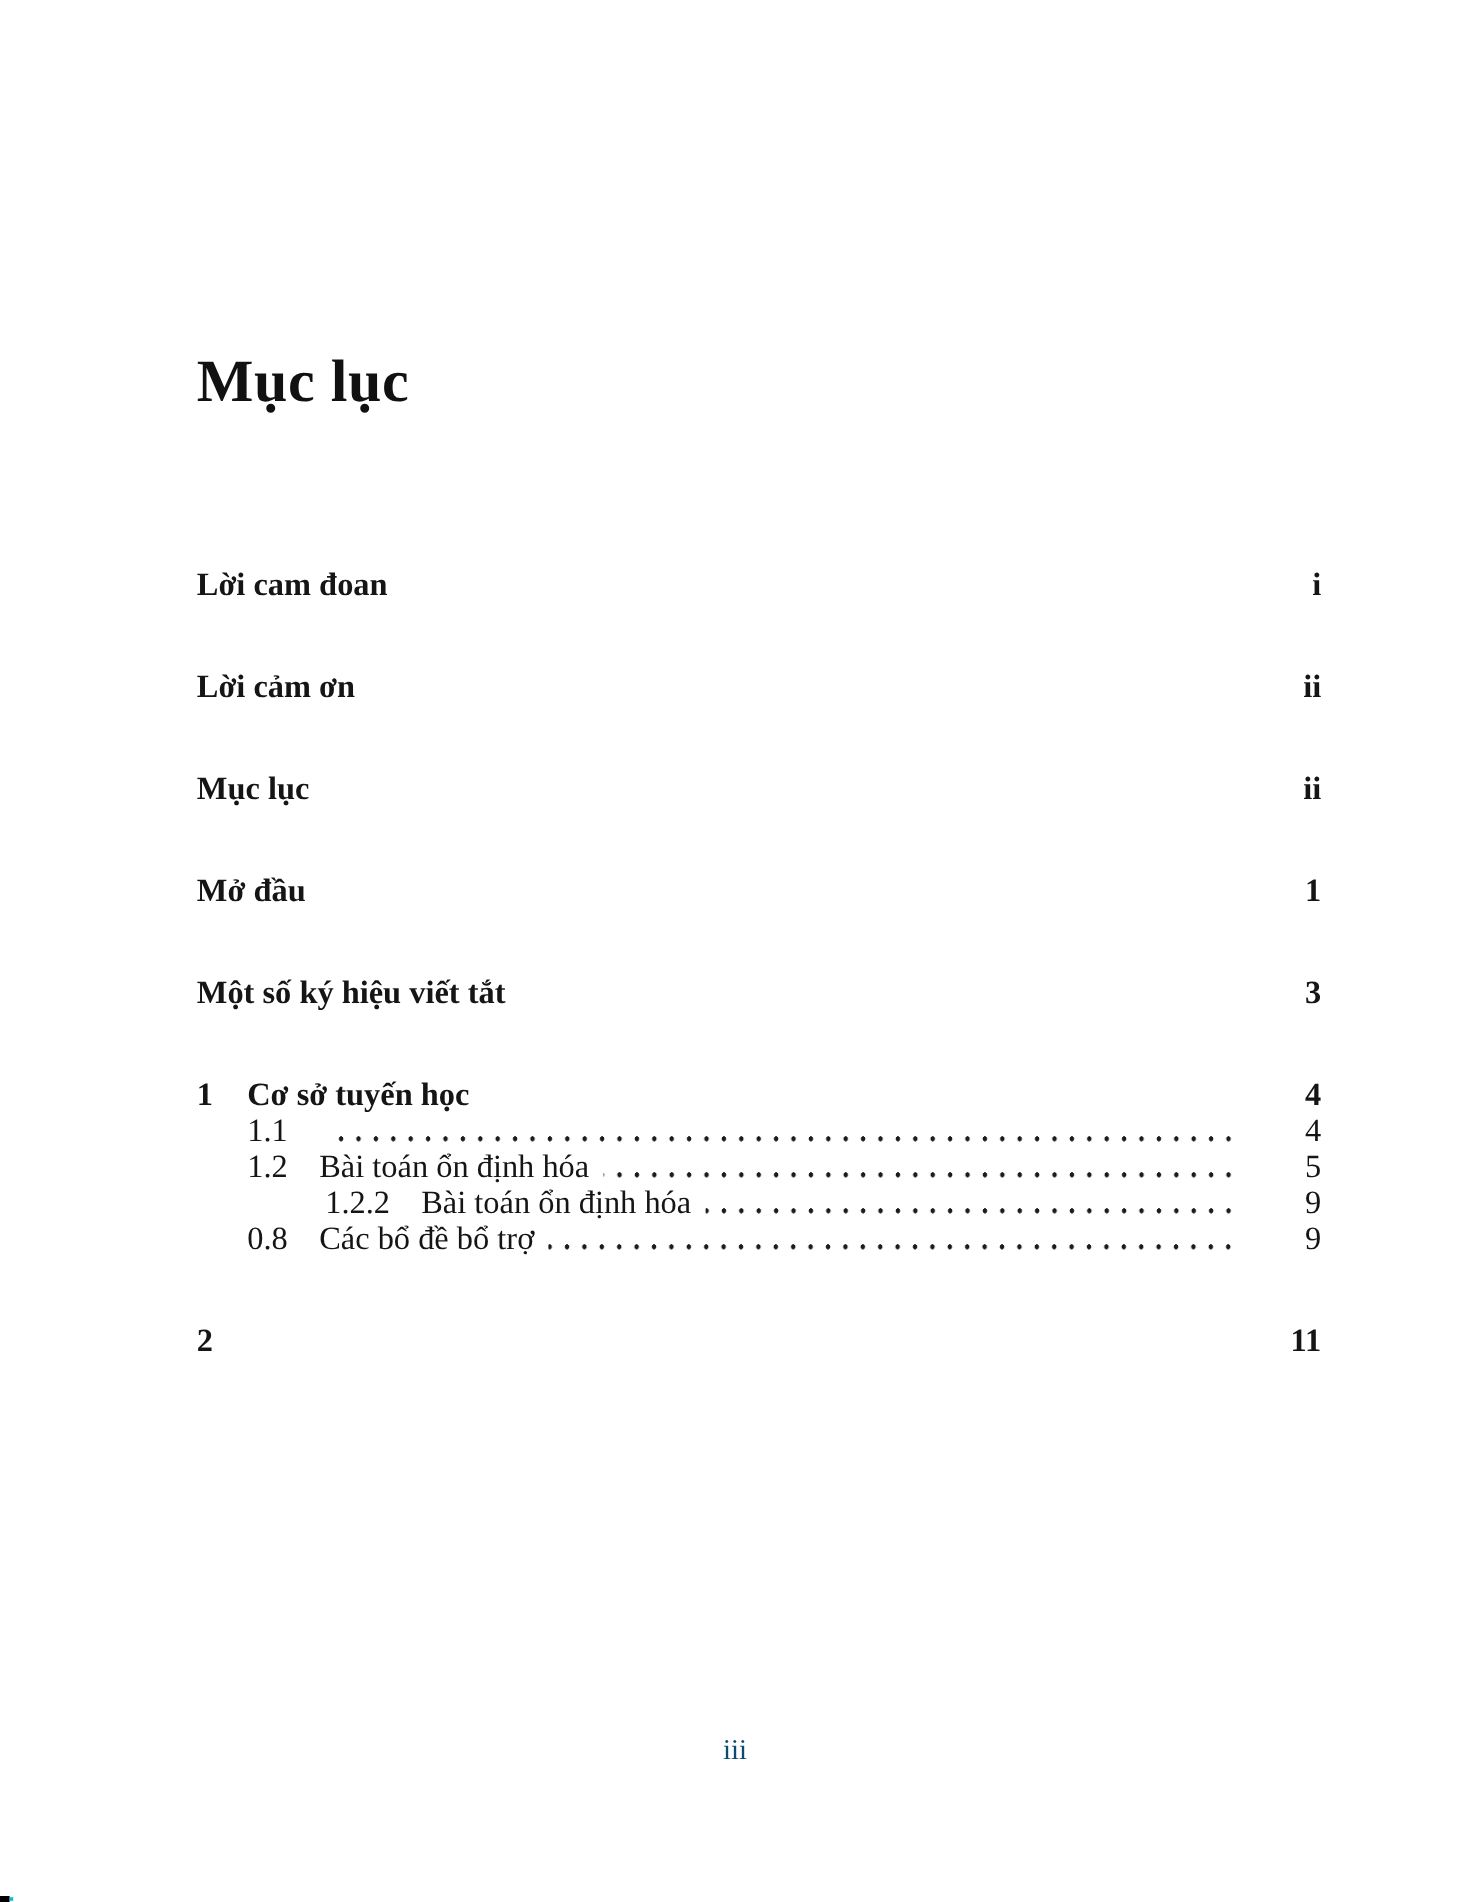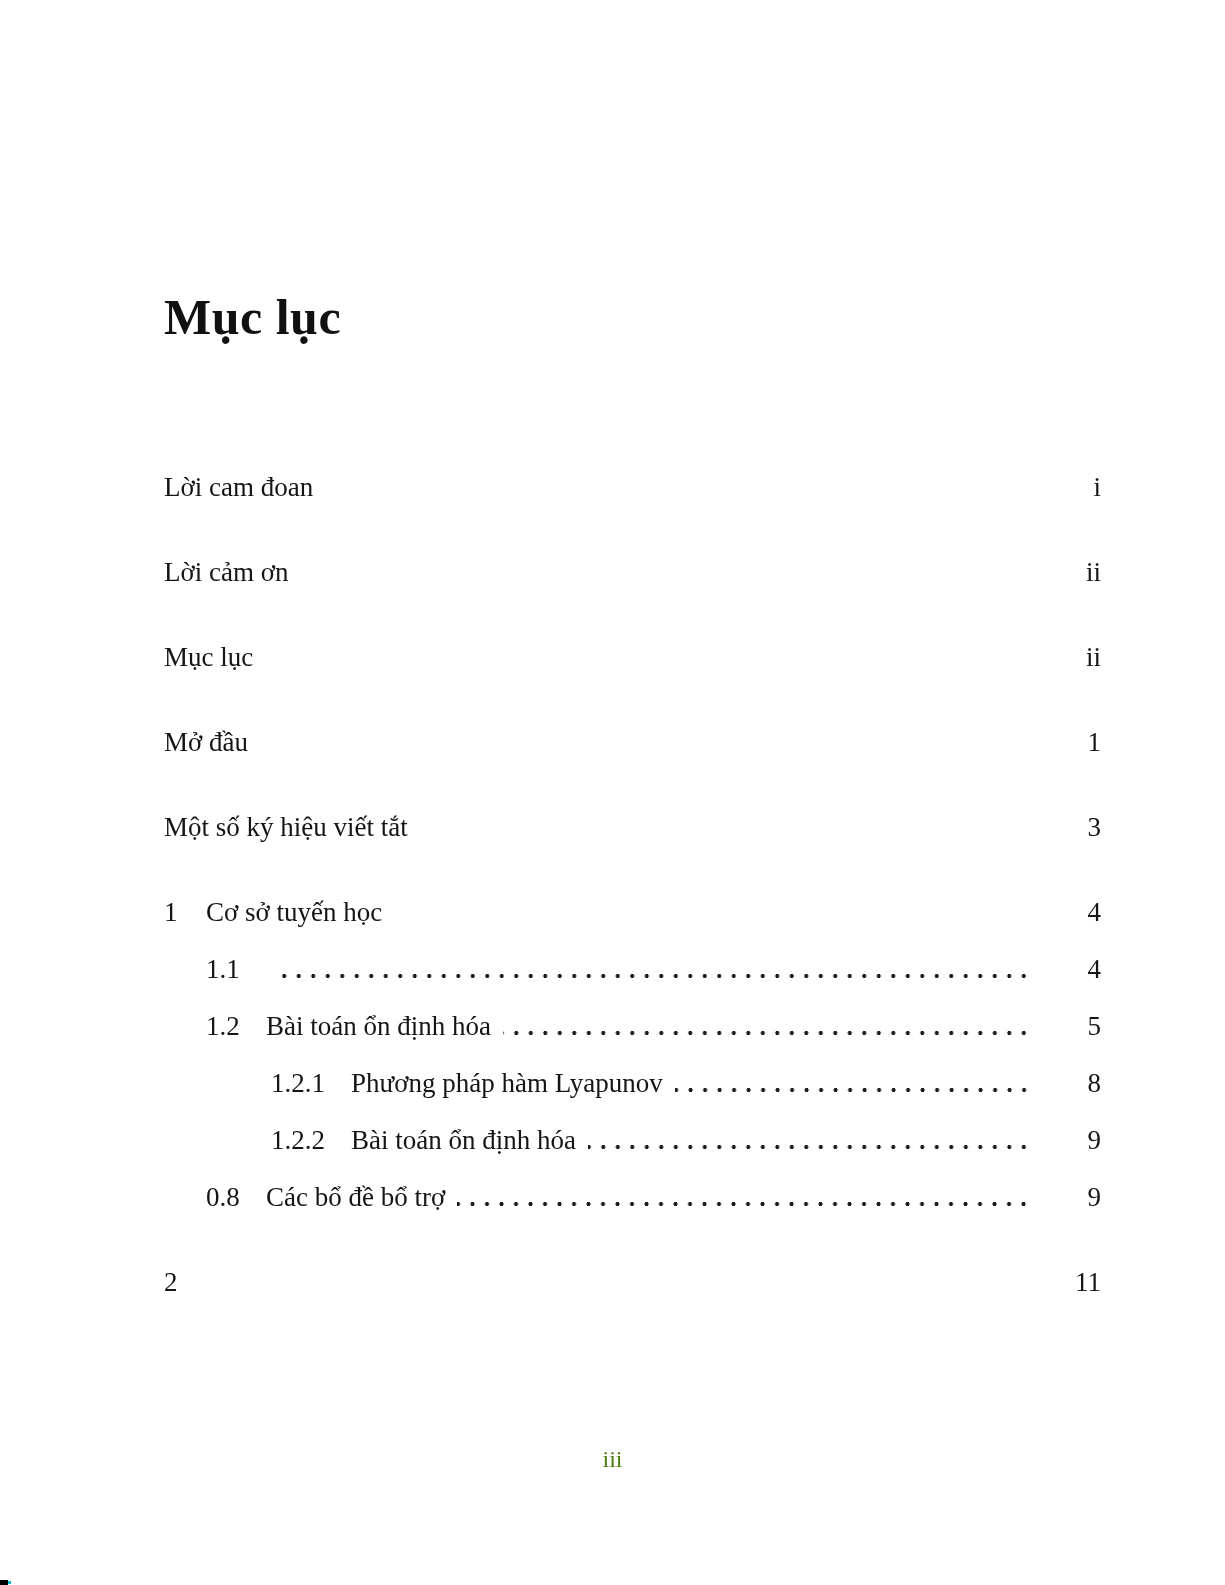--- a/index.html
+++ b/index.html
@@ -9,24 +9,24 @@
     color:#151515; overflow:hidden;
   }
   .content { position:absolute; left:164px; top:288px; width:937px; }
   .title {
     margin:0 0 126px 0; font-size:50px; font-weight:700;
     letter-spacing:0.5px; color:#111;
   }
   .entries { width:100%; }
   .row {
     display:flex; align-items:flex-start;
-    font-size:27px; line-height:30px; margin-top:27px;
+    font-size:27px; line-height:30px; 
   }
   .entries .row:first-child { margin-top:0; }
-  .row.lv-chapter { font-weight:400; margin-top:55px;justify-content:flex-end; }
+  .row.lv-chapter { font-weight:700; margin-top:55px;justify-content:flex-end; }
   .num { flex:none; }
   .lv-chapter .num { width:42px; }
   .lv-section { margin-left:42px; }
   .lv-section .num { width:60px; }
   .lv-subsection { margin-left:107px; }
   .lv-subsection .num { width:80px; }
   .label { flex:none; white-space:nowrap; }
   .spacer { flex:1 1 auto; }
   .dots {
     flex:1 1 auto; align-self:flex-end;
@@ -39,21 +39,21 @@
   .pagenum { flex:none; width:48px; text-align:right; align-self:flex-end; }
   
   .row.wrap { margin-top:42px; }
   .row.wrap .num { line-height:56px; }
   .row.wrap .label {
     flex:0 1 735px; white-space:normal; line-height:56px;
   }
   .row.wrap .pagenum { margin-left:auto; line-height:56px; }
   .footer {
     position:absolute; left:0; top:1446px; width:100%;
-    text-align:center; font-size:24px; color:#4d7c0f;
+    text-align:center; font-size:24px; color:#0c4a6e;
   }
   .artifact-black { position:absolute; left:0; top:1580px; width:8px; height:5px; background:#000000; }
   .artifact-cyan  { position:absolute; left:8px; top:1581px; width:3px; height:3px; background:#00c2d4; }
 </style>
 </head>
 <body>
 
 <div class="page">
   <div class="content">
     <h1 class="title">Mục lục</h1>
@@ -99,26 +99,20 @@
     <span class="dots"></span>
     <span class="pagenum">4</span>
   </div>
         <div class="row lv-section">
     <span class="num">1.2</span>
     <span class="label">Bài toán ổn định hóa</span>
     <span class="dots"></span>
     <span class="pagenum">5</span>
   </div>
         <div class="row lv-subsection">
-    <span class="num">1.2.1</span>
-    <span class="label">Phương pháp hàm Lyapunov</span>
-    <span class="dots"></span>
-    <span class="pagenum">8</span>
-  </div>
-        <div class="row lv-subsection">
     <span class="num">1.2.2</span>
     <span class="label">Bài toán ổn định hóa</span>
     <span class="dots"></span>
     <span class="pagenum">9</span>
   </div>
         <div class="row lv-section">
     <span class="num">0.8</span>
     <span class="label">Các bổ đề bổ trợ</span>
     <span class="dots"></span>
     <span class="pagenum">9</span>

